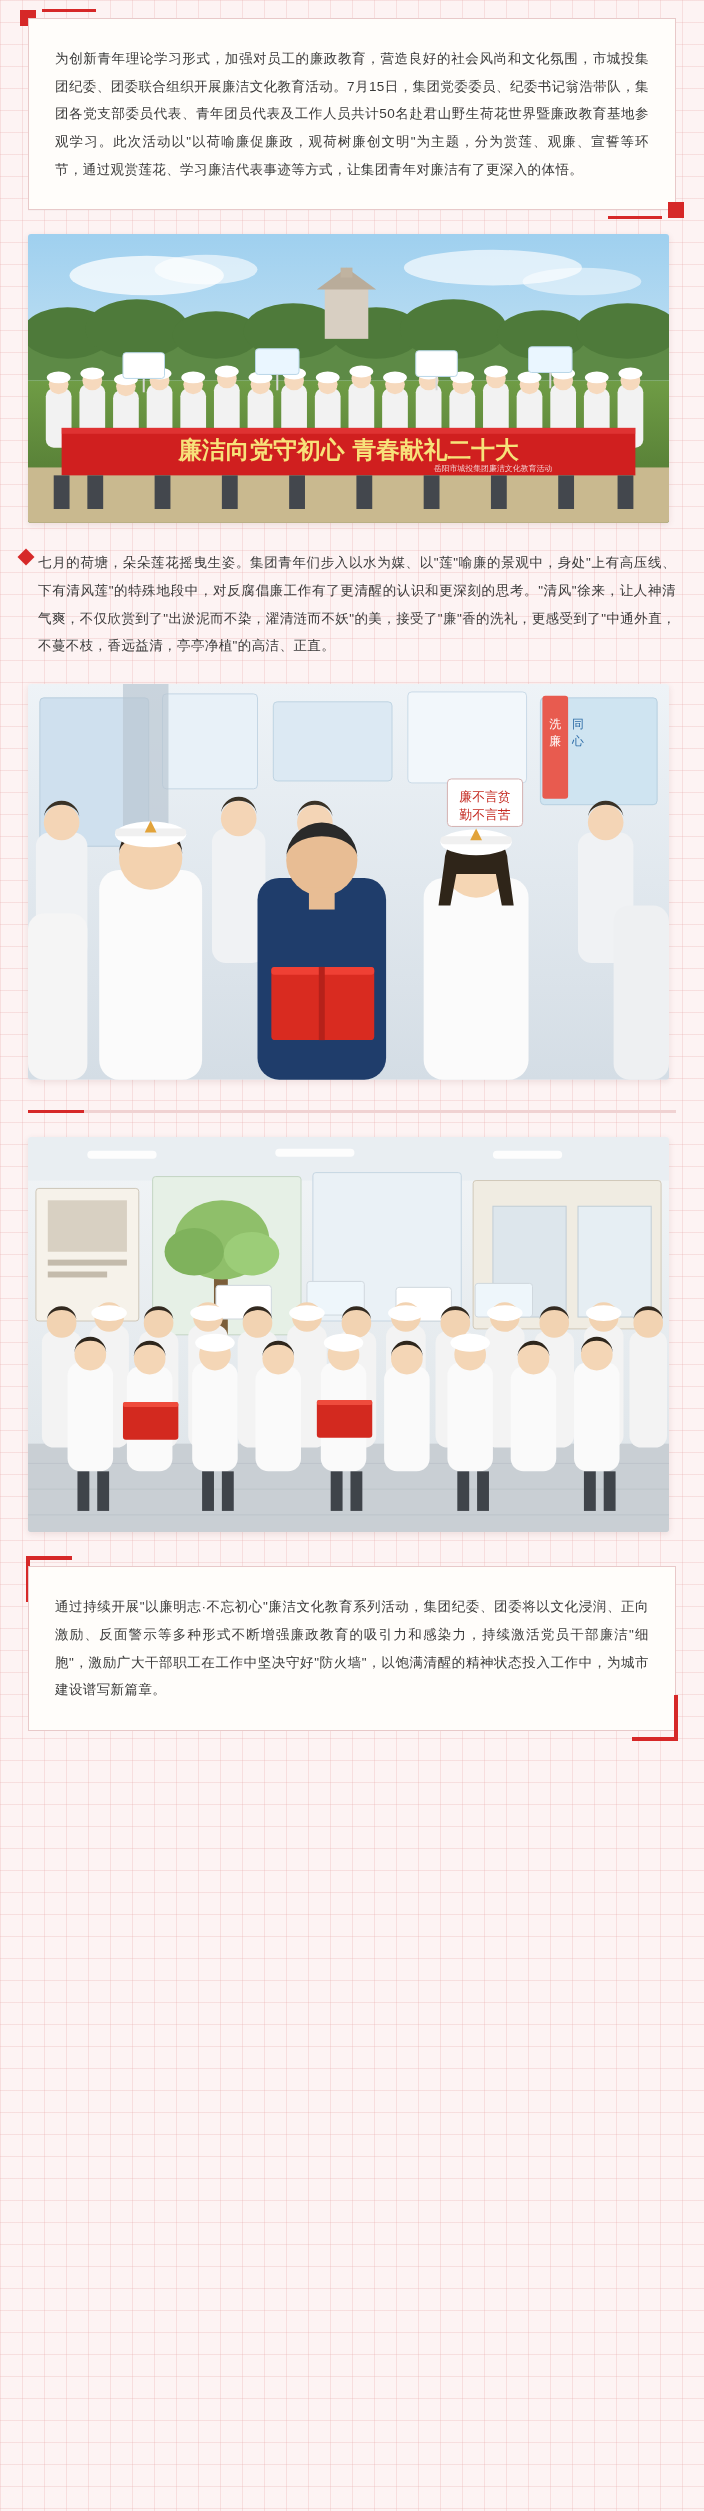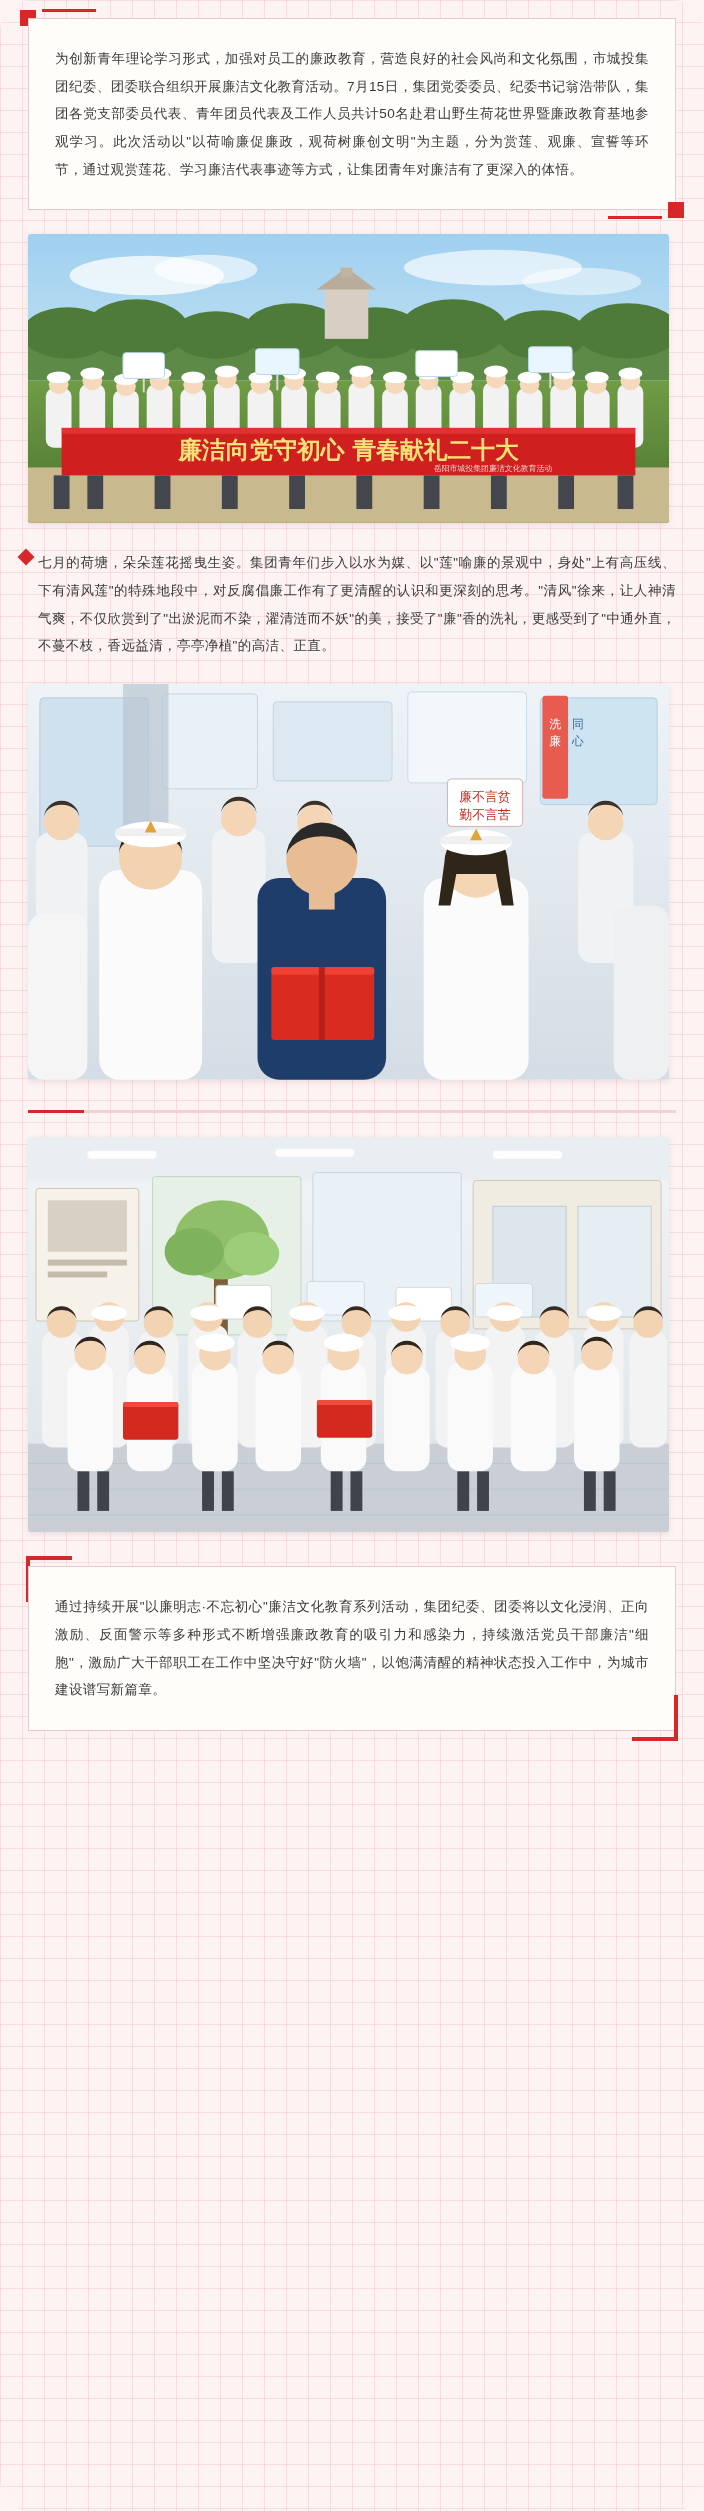--- a/index.html
+++ b/index.html
@@ -11,21 +11,20 @@
   #page {
     width: 704px;
     min-height: 2511px;
     position: relative;
     background-color: #fdf3f3;
     background-image:
       linear-gradient(to right, rgba(230,170,170,0.28) 1px, transparent 1px),
       linear-gradient(to bottom, rgba(230,170,170,0.28) 1px, transparent 1px);
     background-size: 22px 22px;
     overflow: hidden;
-    border-radius: 31px;
   }
 
   
   .intro-wrap {
     position: relative;
     margin: 18px 28px 0 28px;
   }
   .intro-card {
     position: relative;
     background: #fffdfa;

